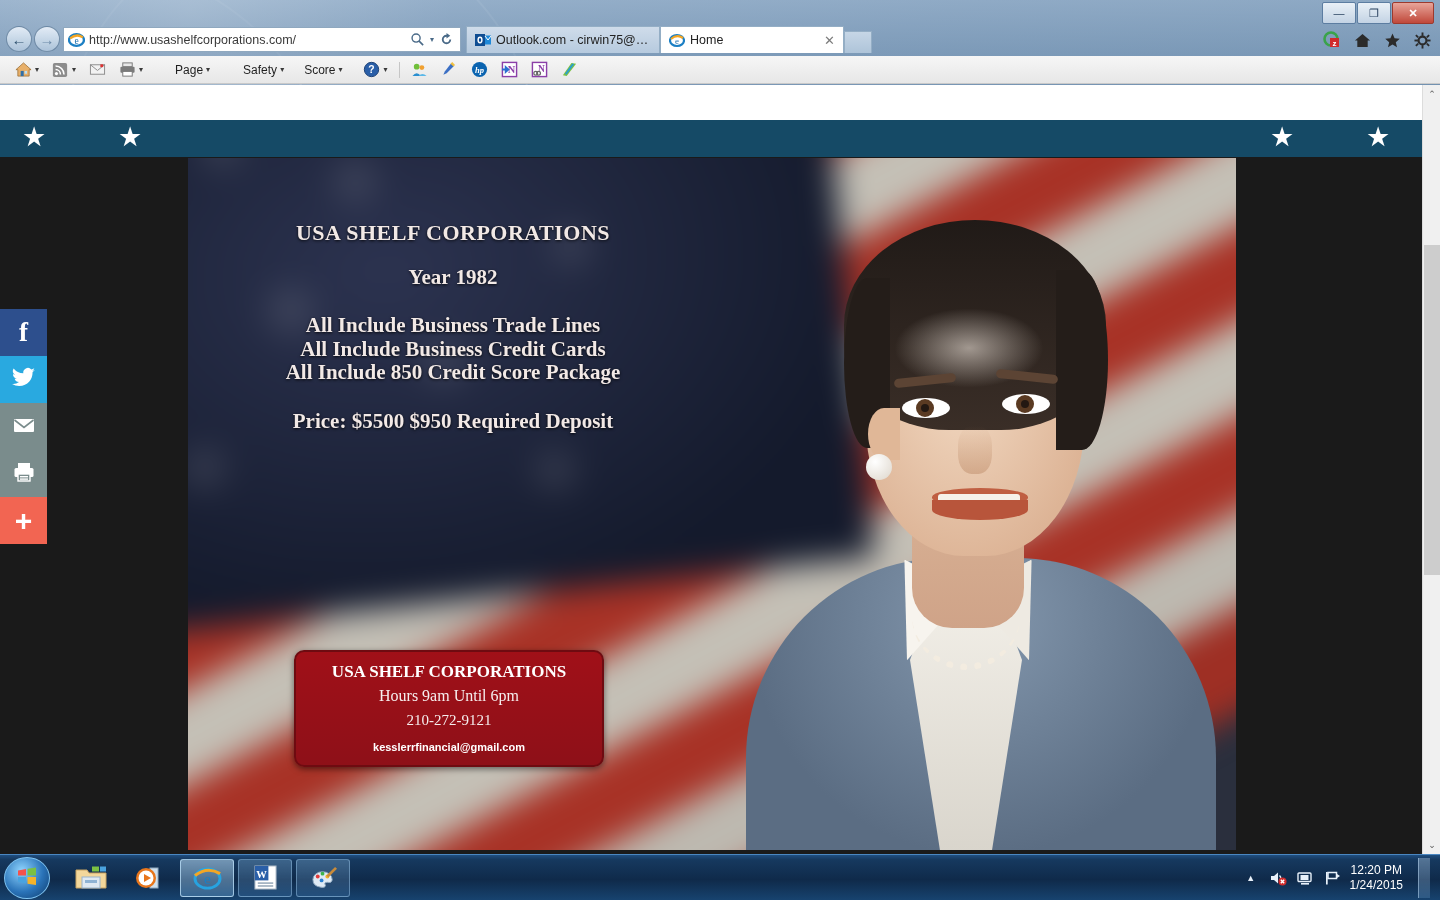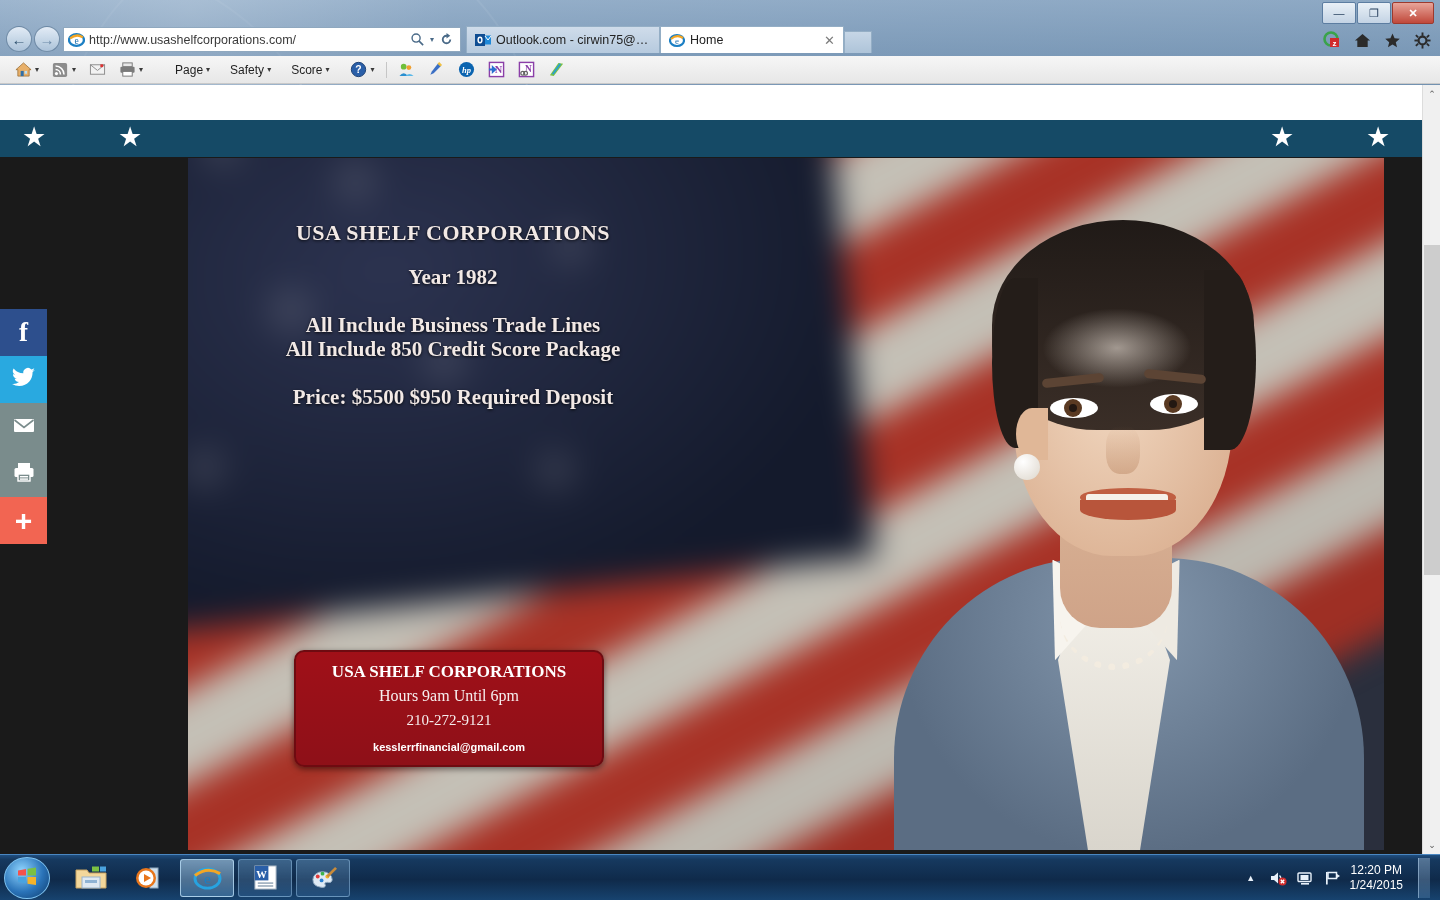--- a/index.html
+++ b/index.html
@@ -87,21 +87,21 @@
   .viewport { position:absolute; left:0; top:85px; width:1422px; height:769px; overflow:hidden;
               background:#1a1a1a; }
   .page-white { position:absolute; left:0; top:0; width:1422px; height:35px; background:#fff; }
   .star-band { position:absolute; left:0; top:35px; width:1422px; height:37px;
                background:#154a66; display:flex; align-items:center; }
   .star { position:absolute; color:#fff; font-size:27px; line-height:1; }
 
   .page-body { position:absolute; left:0; top:72px; width:1422px; height:697px; background:#1a1a1a; }
 
   
-  .hero { position:absolute; left:188px; top:1px; width:1196px; height:692px; overflow:hidden;
+  .hero { position:absolute; left:188px; top:1px; width:1048px; height:692px; overflow:hidden;
           background:#2a2f3d; }
   .flagbg { position:absolute; inset:-40px; filter:blur(16px); }
   .stripe { position:absolute; transform:rotate(-28deg); transform-origin:center; }
   .canton { position:absolute; left:-60px; top:-80px; width:760px; height:560px;
             background:radial-gradient(ellipse at 40% 40%,#2c3350,#141a2c 75%); transform:rotate(-6deg); }
   .star-blur { position:absolute; border-radius:50%; background:rgba(255,255,255,.10); }
 
   .hero-text { position:absolute; left:0; top:0; width:530px; text-align:center;
                font-family:"Liberation Serif", serif; color:#f2e9e6;
                text-shadow:0 1px 3px rgba(0,0,0,.85); }
@@ -312,21 +312,21 @@
           <rect x="1.5" y="6" width="15" height="6.5" rx="1.2" fill="#7b7b7b"></rect>
           <rect x="4" y="11" width="10" height="5" fill="#fff" stroke="#777"></rect>
         </svg>
       </span>
       <span class="caret">▾</span>
     </div>
     <div class="tb-item" style="margin-left:20px;">
       <span>Page</span>
       <span class="caret">▾</span>
     </div>
-    <div class="tb-item" style="margin-left:8px;">
+    <div class="tb-item" style="margin-left:21px;">
       <span>Safety</span>
       <span class="caret">▾</span>
     </div>
     <div class="tb-item" style="margin-left:8px;">
       <span>Score</span>
       <span class="caret">▾</span>
     </div>
     <div class="tb-item" style="margin-left:8px;">
       <span class="tb-ico">
         <svg viewBox="0 0 18 18" width="17" height="17">
@@ -494,20 +494,21 @@
                background:#e0b797;border-radius:50% 0 0 50%;"></div>
           <div class="ph" style="left:150px;top:296px;width:26px;height:26px;
                background:radial-gradient(circle at 35% 30%,#fff,#ddd6cb);border-radius:50%;"></div>
         </div>
 
         <div class="hero-text">
           <div class="h-title">USA SHELF CORPORATIONS</div>
           <div class="h-year">Year 1982</div>
           <div class="h-includes">
             <div>All Include Business Trade Lines</div>
+            <div>All Include Business Credit Cards</div>
             <div>All Include 850 Credit Score Package</div>
           </div>
           <div class="h-price">Price: $5500 $950 Required Deposit</div>
         </div>
 
         <div class="contact-box">
           <div class="cb-title">USA SHELF CORPORATIONS</div>
           <div class="cb-hours">Hours 9am Until 6pm</div>
           <div class="cb-phone">210-272-9121</div>
           <div class="cb-email">kesslerrfinancial@gmail.com</div>

